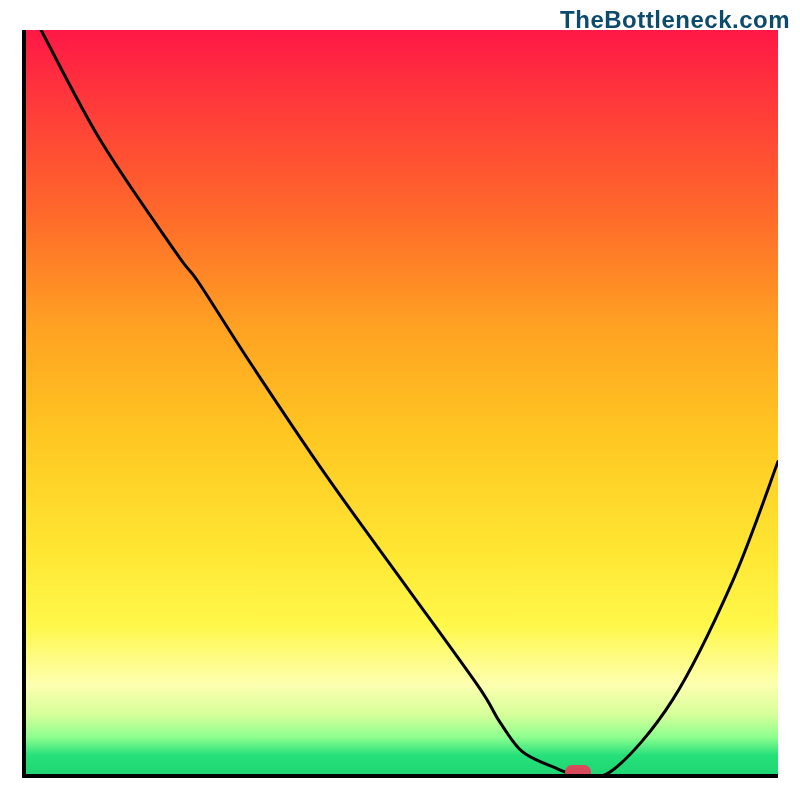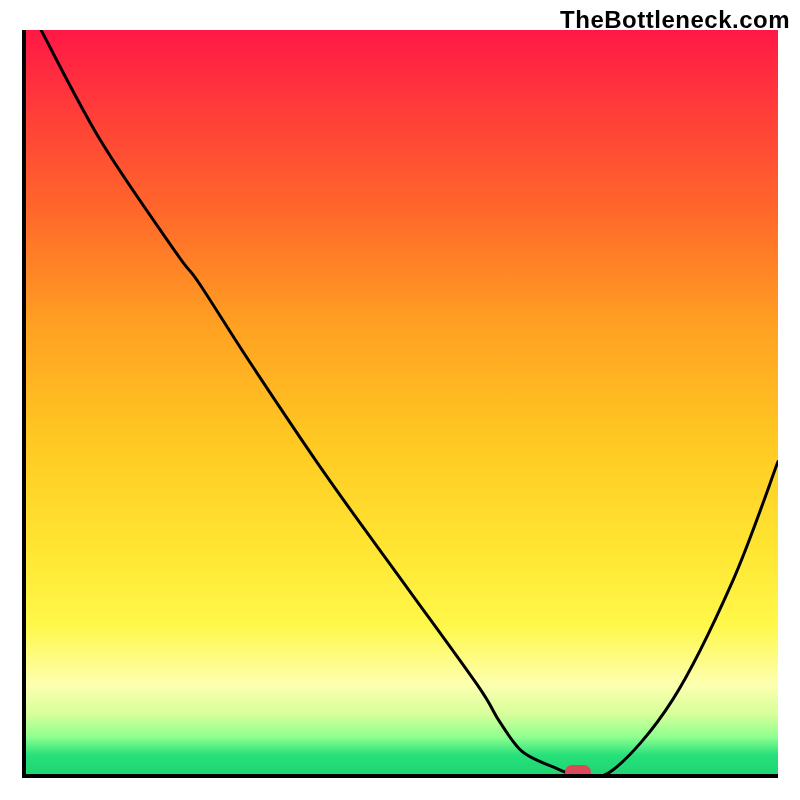--- a/index.html
+++ b/index.html
@@ -9,21 +9,21 @@
     width: 800px;
     height: 800px;
   }
   .watermark {
     position: absolute;
     top: 6px;
     right: 10px;
     font-family: Arial, Helvetica, sans-serif;
     font-size: 24px;
     font-weight: 600;
-    color: #000000;
+    color: #0c4a6e;
     letter-spacing: 0.5px;
     z-index: 10;
   }
   .plot-area {
     position: absolute;
     left: 22px;
     top: 30px;
     width: 756px;
     height: 748px;
     border-left: 4px solid #000;

